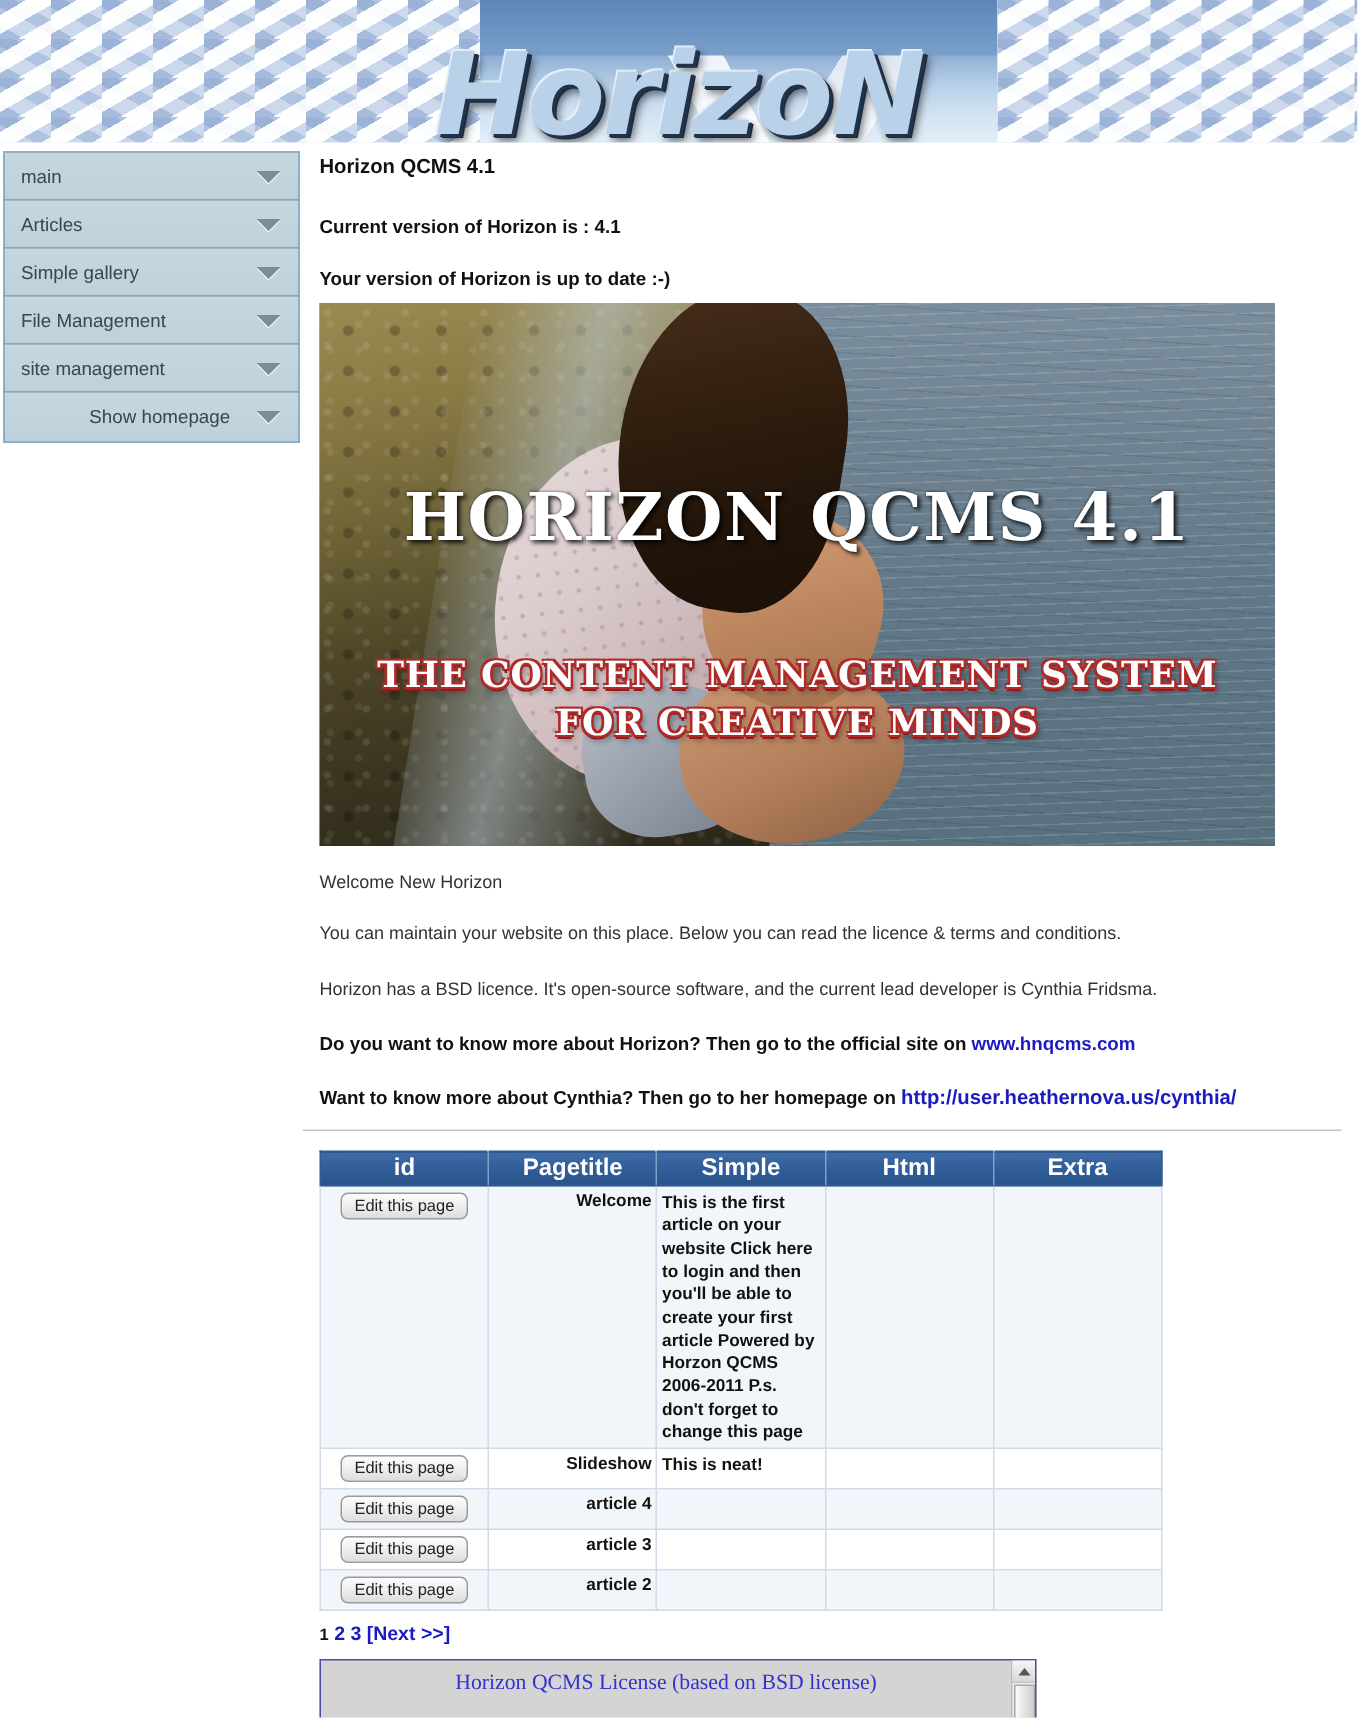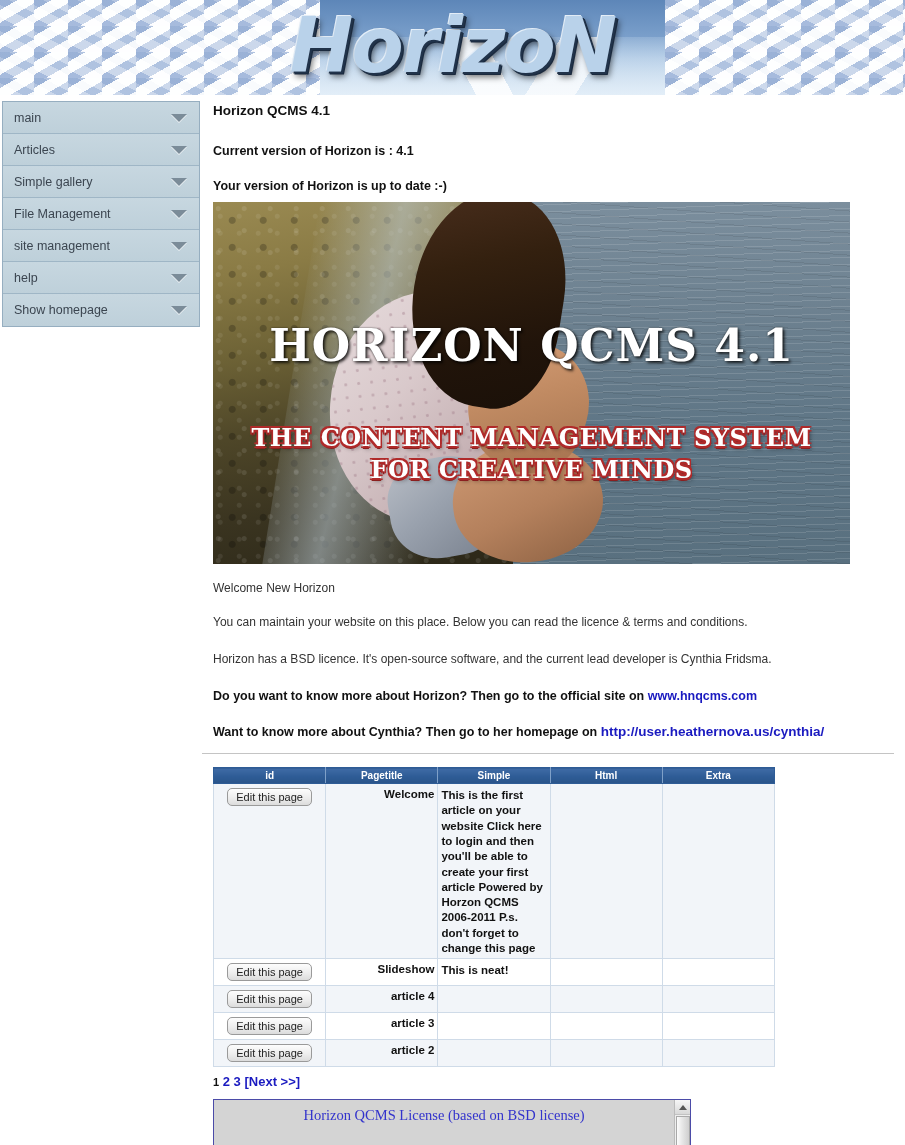--- a/index.html
+++ b/index.html
@@ -36,21 +36,21 @@
       linear-gradient(180deg, #5d86b8 0%, #7ba0cb 40%, #9dbcdd 62%, #c9dcec 100%);
   }
   #banner .mountain:after {
     content: ""; position: absolute; left: 0; bottom: 0; width: 100%; height: 58px;
     background:
       linear-gradient(62deg, transparent 0 38%, rgba(255,255,255,.85) 38% 47%, transparent 47%),
       linear-gradient(-58deg, transparent 0 30%, rgba(255,255,255,.7) 30% 42%, transparent 42%),
       linear-gradient(180deg, rgba(220,235,248,.2), rgba(235,244,252,.75));
   }
   #banner .wordmark {
-    position: absolute; left: 0; top: 0; width: 905px; height: 95px;
+    position: absolute; left: 0; top: 17px; width: 905px; height: 95px;
     display: flex; align-items: center; justify-content: center;
     font-family: "DejaVu Sans", sans-serif;
     font-weight: bold; font-style: italic;
     font-size: 76px; letter-spacing: -2px;
     color: #b9d2ea;
     text-shadow:
       2px 2px 0 #21334a, 3px 3px 0 #1b2a3e, 4px 5px 6px rgba(0,0,0,.55),
       -1px -1px 0 #e6f0fa;
     line-height: 1;
     padding-bottom: 4px;
@@ -70,21 +70,21 @@
     position: relative;
     height: 32px;
     border-bottom: 1px solid #9fb6c6;
     display: flex; align-items: center;
     padding-left: 11px;
     font-size: 12.5px;
     color: #3b4550;
     background: linear-gradient(180deg, #c7d7e0 0%, #bed0da 100%);
     cursor: pointer;
   }
-  .menu-item:last-child { border-bottom: none; }
+  .menu-item:last-child { border-bottom: none; justify-content: center; }
   .menu-item .chev {
     position: absolute; right: 12px; top: 50%;
     transform: translateY(-50%);
     width: 0; height: 0;
     border-left: 8px solid transparent;
     border-right: 8px solid transparent;
     border-top: 8px solid #7b8c99;
     filter: drop-shadow(0 1px 0 rgba(255,255,255,.8));
   }
 
@@ -187,21 +187,21 @@
     position: absolute; left: 0; right: 0; top: 118px;
     text-align: center;
     font-family: "DejaVu Serif", serif;
     font-weight: bold;
     font-size: 44px;
     letter-spacing: 1px;
     color: #ffffff;
     text-shadow: 2px 2px 3px rgba(0,0,0,.75), 0 0 2px rgba(0,0,0,.6);
   }
   #hero .title-b {
-    position: absolute; left: 0; right: 0; top: 220px;
+    position: absolute; left: 0; right: 0; top: 232px;
     text-align: center;
     font-family: "DejaVu Serif", serif;
     font-weight: bold;
     font-size: 24px;
     letter-spacing: .5px;
     line-height: 1.32;
     color: #ffffff;
     text-shadow:
       1.6px 1.6px 0 #b02a2a, -1.6px -1.6px 0 #b02a2a,
       1.6px -1.6px 0 #b02a2a, -1.6px 1.6px 0 #b02a2a,
@@ -224,21 +224,21 @@
     border-collapse: collapse;
     margin-top: 13px;
     width: 562px;
     border: 1px solid #2e5c96;
     background: #ffffff;
     table-layout: fixed;
   }
   #art-table th {
     background: linear-gradient(180deg, #3f6ba6 0%, #2e5c96 55%, #2a5489 100%);
     color: #ffffff;
-    font-size: 10px; font-weight: bold;
+    font-size: 16px; font-weight: bold;
     text-align: center;
     padding: 2px 2px;
     border-right: 1px solid #7fa0c8;
     border-bottom: 1px solid #2e5c96;
     white-space: nowrap;
   }
   #art-table th:last-child { border-right: none; }
   #art-table td {
     border: 1px solid #cfdbe8;
     padding: 2px 3px;
@@ -340,24 +340,20 @@
     </div>
     <div class="menu-item">
       <span>File Management</span>
       <span class="chev"></span>
     </div>
     <div class="menu-item">
       <span>site management</span>
       <span class="chev"></span>
     </div>
     <div class="menu-item">
-      <span>help</span>
-      <span class="chev"></span>
-    </div>
-    <div class="menu-item">
       <span>Show homepage</span>
       <span class="chev"></span>
     </div>
   </nav>
 
   <main id="content">
 
     <h1 class="h-title">Horizon QCMS 4.1</h1>
     <p class="ver-line">Current version of Horizon is : 4.1</p>
     <p class="ver-line second">Your version of Horizon is up to date :-)</p>

